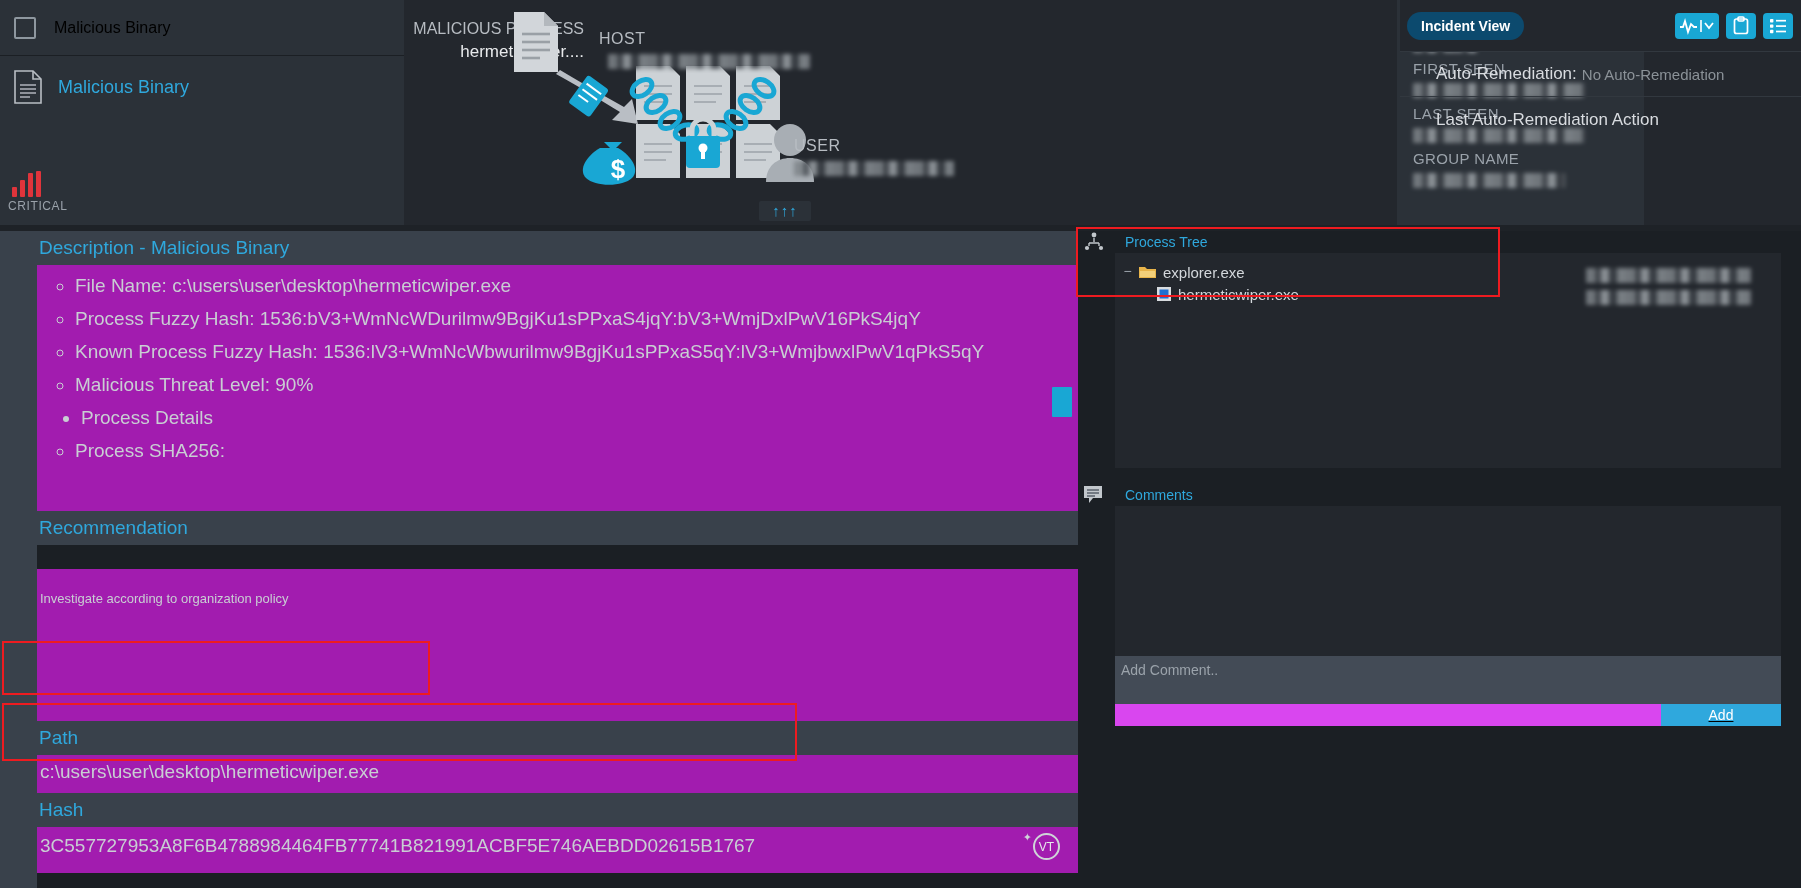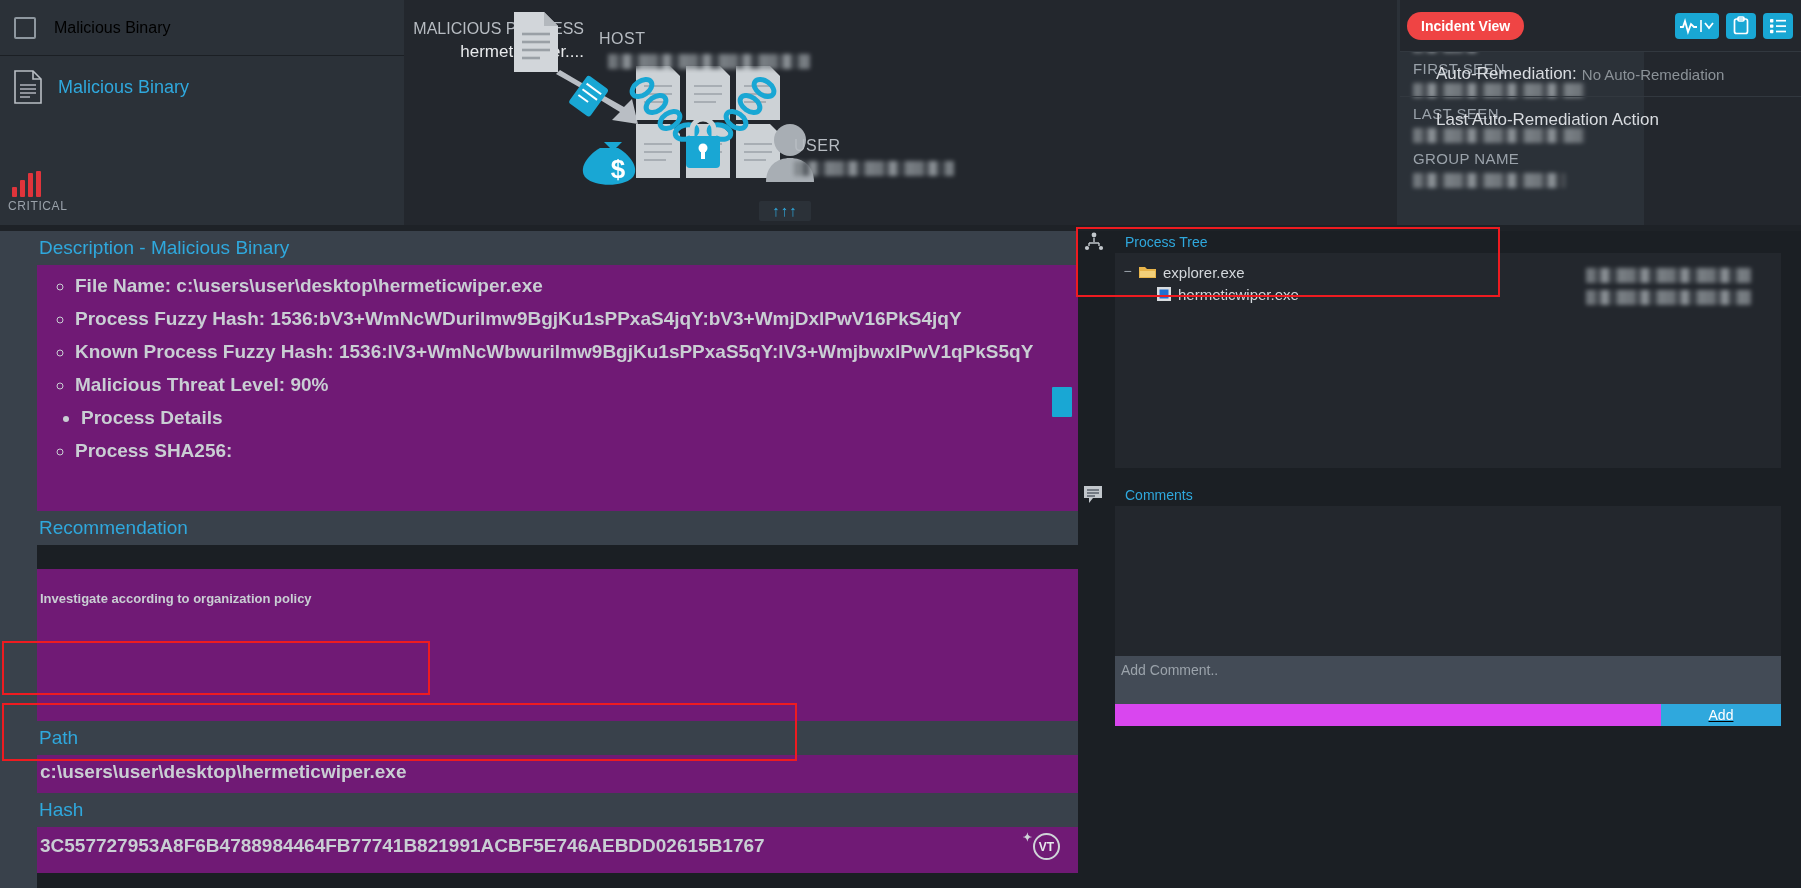--- a/index.html
+++ b/index.html
@@ -77,21 +77,21 @@
   .meta-v.wide { width: 172px; }
 
   
   .rt { position: absolute; left: 1644px; top: 0; width: 157px; height: 225px; background: #23272d; }
   .rt-bar {
     position: absolute; left: -244px; top: 0; width: 401px; height: 52px;
     background: #23272d; display: flex; align-items: center; justify-content: space-between;
     padding: 0 8px 0 7px; border-bottom: 1px solid #32383f;
   }
   .pill {
-    background: #ef4444; color: #fff; font-size: 14px; font-weight: bold;
+    background: #0c4a6e; color: #fff; font-size: 14px; font-weight: bold;
     padding: 6px 14px; border-radius: 14px; cursor: pointer; white-space: nowrap;
   }
   .tools { display: flex; gap: 7px; }
   .tbtn {
     width: 30px; height: 26px; background: #19a7d4; border-radius: 4px;
     display: flex; align-items: center; justify-content: center; cursor: pointer;
   }
   .tbtn.wide { width: 44px; }
   .ar-row {
     position: absolute; left: -244px; width: 401px; height: 45px;
@@ -108,21 +108,21 @@
   .secthead {
     display: flex; align-items: center; gap: 10px; height: 34px;
     background: #39414b; padding-left: 7px;
   }
   .secthead .t { color: #2fa8dd; font-size: 19px; }
   .sect-ico { width: 22px; height: 22px; flex: none; }
 
   .leftcol { position: absolute; left: 0; top: 0; width: 1078px; }
   .gutter { position: absolute; left: 0; top: 0; width: 37px; height: 657px; background: #39414b; }
 
-  .body-box { background: #701a75; color: #c9ced3; font-weight: bold; }
+  .body-box { background: #a21caf; color: #c9ced3; }
   .desc-body {
     margin-left: 37px; width: 1041px; height: 246px; overflow: hidden;
     position: relative; padding-top: 4px; font-size: 19px; line-height: 33px;
   }
   ul.d1 { list-style: disc; margin-left: 44px; }
   ul.d2 { list-style: circle; margin-left: 38px; }
   .scrollthumb {
     position: absolute; right: 6px; top: 122px; width: 20px; height: 30px;
     background: #19a7d4; border-radius: 1px; cursor: pointer;
   }

